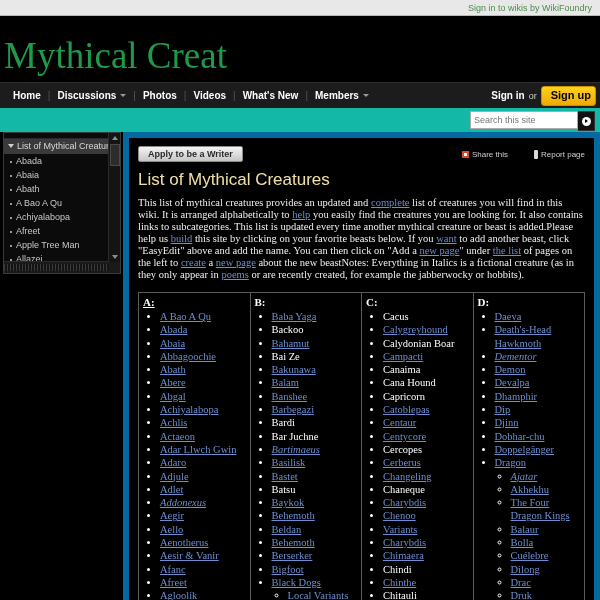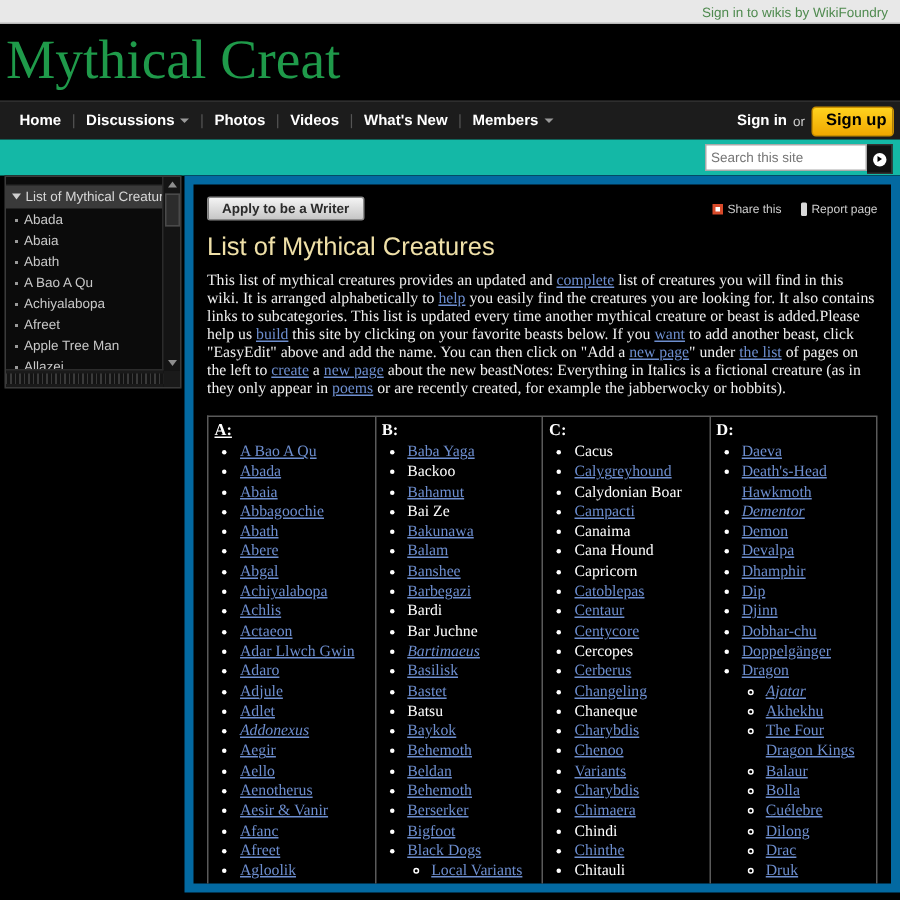--- a/index.html
+++ b/index.html
@@ -31,20 +31,21 @@
     font-size: 9px;
     text-decoration: none;
     font-family: "Liberation Sans", sans-serif;
   }
 
   
   .banner {
     background: #000000;
     height: 51px;
     position: relative;
+    margin-top: 15px;
   }
   .logo {
     position: absolute;
     left: 4px;
     top: 2px;
     font-family: "Liberation Serif", serif;
     font-size: 37px;
     color: #1f9a4a;
     letter-spacing: 0px;
     line-height: 46px;
@@ -304,21 +305,21 @@
     color: #2b2b2b;
     font-size: 9px;
     font-weight: bold;
     padding: 2px 9px;
     cursor: pointer;
     font-family: "Liberation Sans", sans-serif;
   }
   .tool-right {
     display: flex;
     align-items: center;
-    gap: 13px;
+    gap: 26px;
   }
   .tool-link {
     display: flex;
     align-items: center;
     gap: 3px;
     color: #cfcfcf;
     font-size: 8px;
     text-decoration: none;
     cursor: pointer;
   }

